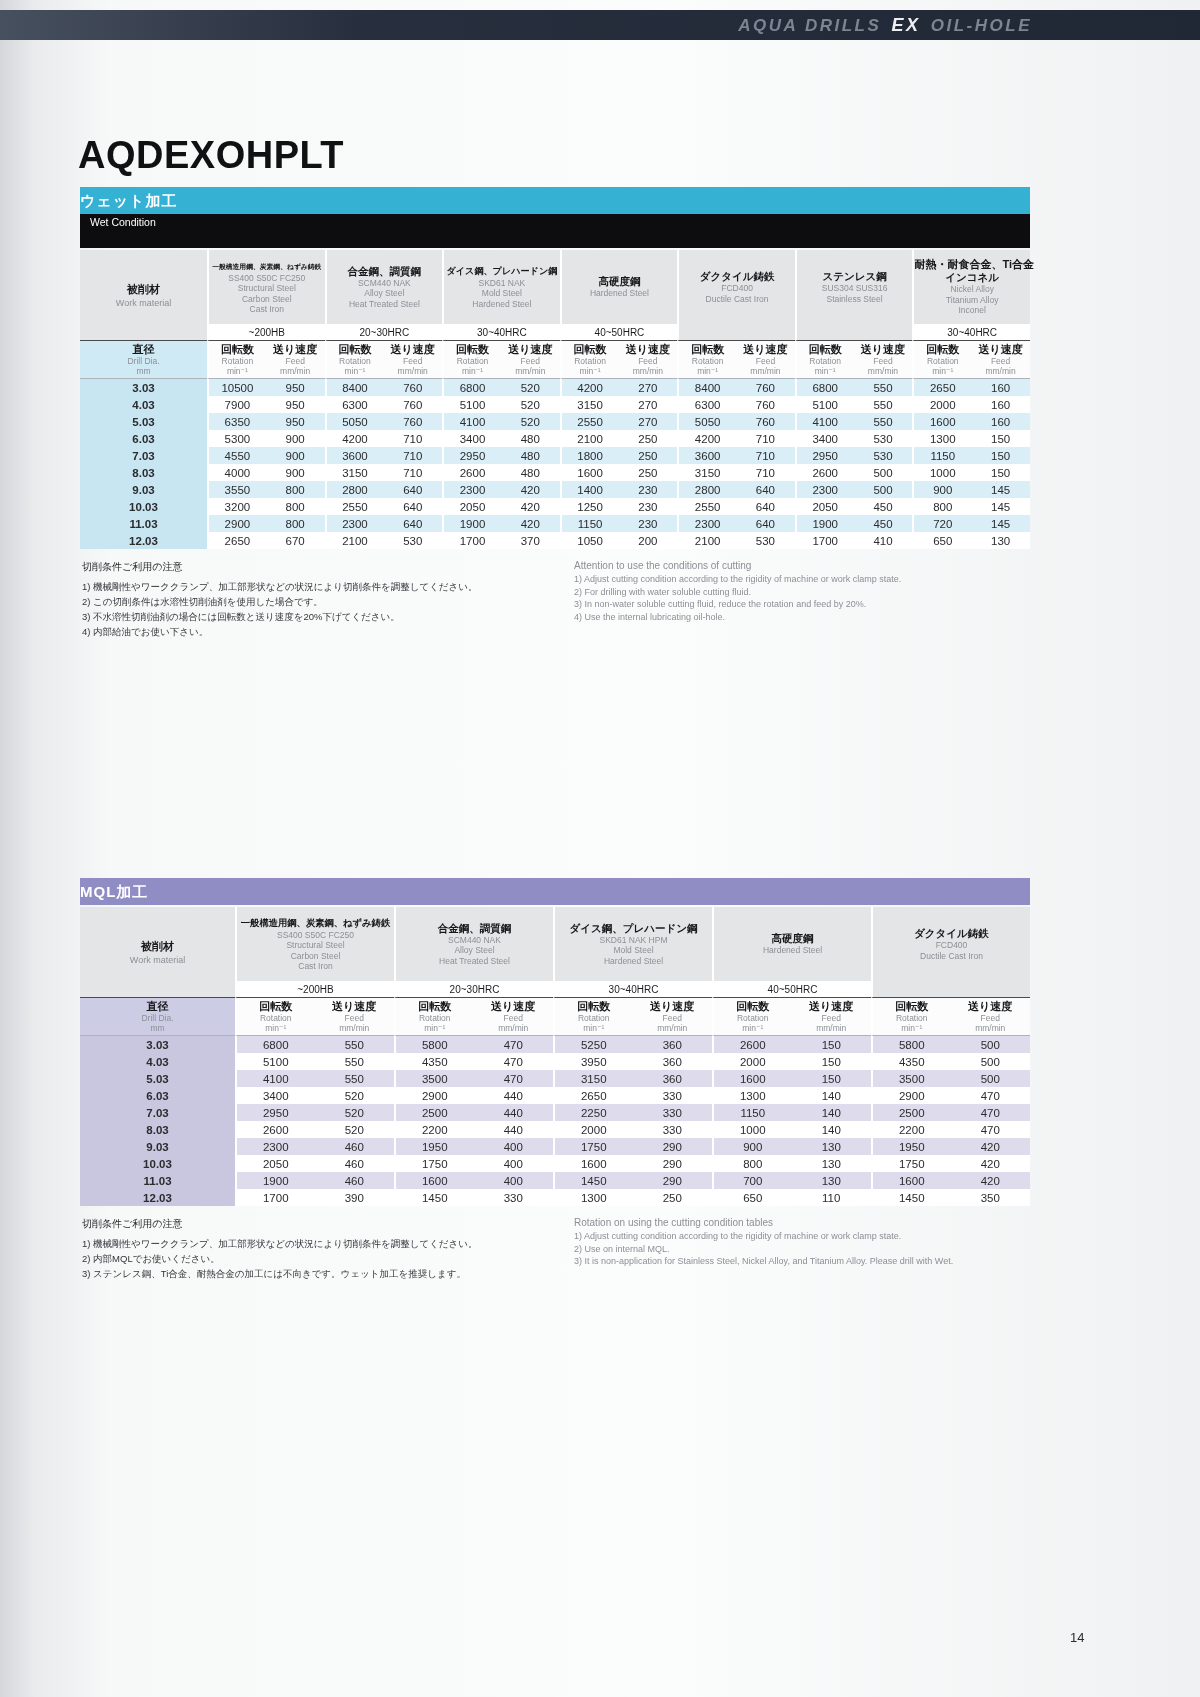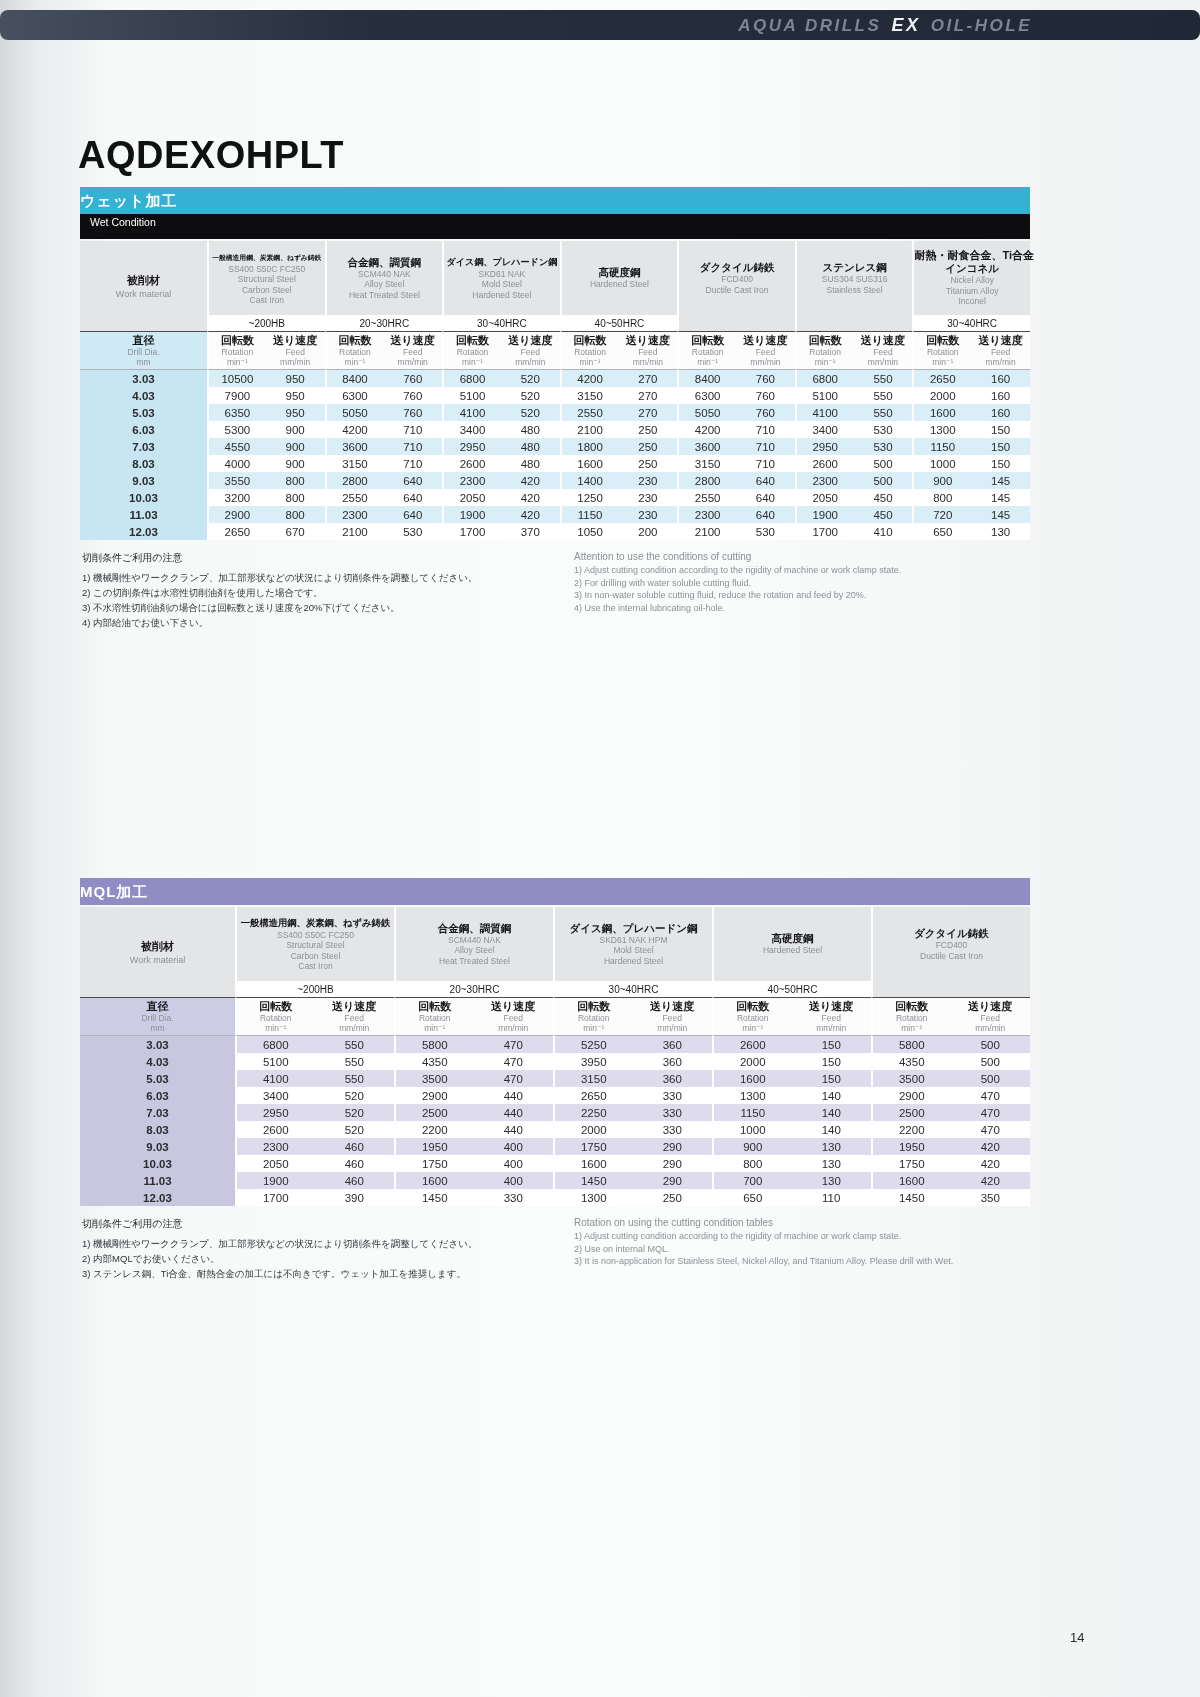--- a/index.html
+++ b/index.html
@@ -9,38 +9,37 @@
     background:#e8eaec;
   }
   .page {
     position:relative; width:1200px; height:1697px; overflow:hidden;
     background:linear-gradient(90deg,#d5d7da 0px,#e9ebed 35px,#f7f8f8 110px,#fbfcfc 55%,#f0f1f2 100%);
   }
   
   .topbar {
     position:absolute; top:10px; left:0; width:1200px; height:30px;
     background:linear-gradient(90deg,#47505f 0%,#272e3d 30%,#202735 100%);
-    border-radius:8px;
   }
   .topbar-text {
     position:absolute; right:168px; top:0; height:30px; line-height:30px;
     font-weight:bold; font-style:italic; font-size:17px; letter-spacing:2.5px; white-space:nowrap;
   }
   .tb-gray { color:#7c8591; }
   .tb-ex { color:#edeff2; margin:0 3px; font-size:18px; }
   .page-title {
     position:absolute; top:134px; left:78px;
     font-size:38px; font-weight:800; color:#101113; letter-spacing:.5px;
   }
   
   .section { position:absolute; left:80px; width:950px; }
   .band1 { height:27px; line-height:27px; color:#fff; font-weight:bold; font-size:15px; letter-spacing:1px; }
   .section-wet .band1 { background:#35b1d4; }
   .section-mql .band1 { background:#908cc4; }
-  .band2 { height:25px; line-height:17px; background:#0d0d0f; color:#fff; font-size:10.5px; padding-left:10px; }
+  .band2 { height:34px; line-height:17px; background:#0d0d0f; color:#fff; font-size:10.5px; padding-left:10px; }
   .cond-table { width:950px; border-collapse:separate; border-spacing:0; table-layout:fixed; margin-top:2px; }
   .cond-table th, .cond-table td { padding:0; }
   .section-wet col.dia { width:127px; }
   .section-mql col.dia { width:155px; }
   .gstart { border-left:2px solid #fff; }
   .wm-cell { background:#e4e5e7; border-bottom:1px solid #4a4a4a; vertical-align:middle; text-align:center;margin-top:36px; }
   .wm-jp { font-size:11px; font-weight:bold; color:#1c1c1e; line-height:15px; }
   .wm-en { font-size:9px; font-weight:normal; color:#8b9095; line-height:12px; }
   .mat-cell { background:#e4e5e7; height:74px; vertical-align:middle; text-align:center; padding:3px 1px; }
   .mat-name { font-weight:bold; color:#17181a; line-height:13px; white-space:nowrap; }

